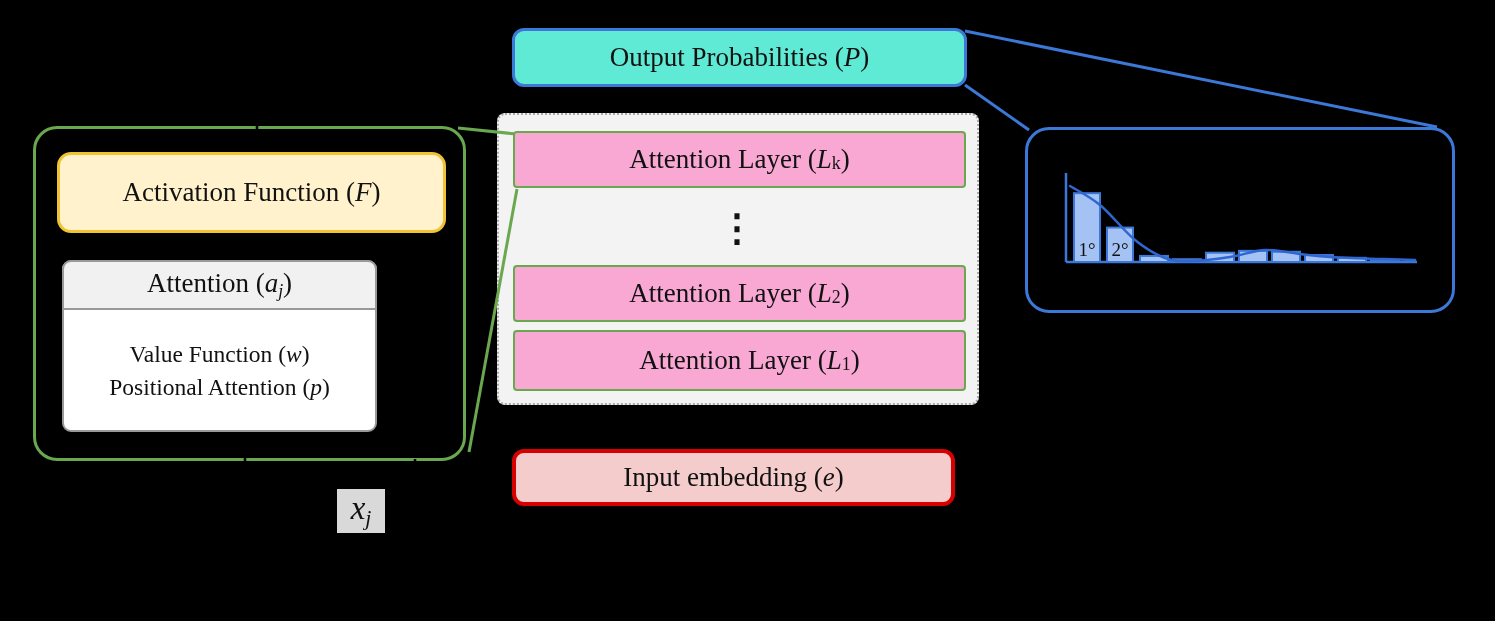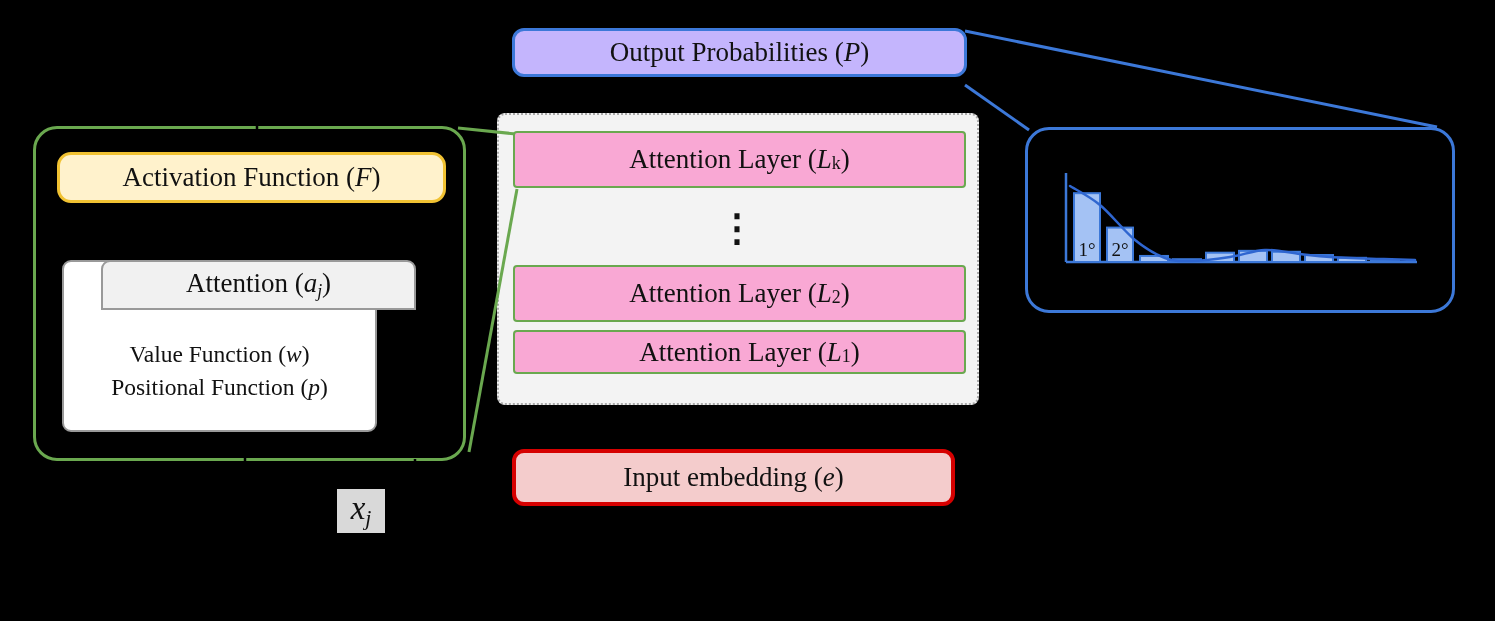--- a/index.html
+++ b/index.html
@@ -9,39 +9,39 @@
   .box{display:flex;align-items:center;justify-content:center;text-align:center;}
   .z1{z-index:1}.z2{z-index:2}.z3{z-index:3}
 
   
   #left-group-outline{left:33px;top:126px;width:433px;height:335px;
     border:3px solid #6aa84f;border-radius:24px;background:transparent;}
   #chart-outline{left:1025px;top:127px;width:430px;height:186px;
     border:3px solid #3c78d8;border-radius:24px;background:transparent;}
 
   
-  #activation-box{left:57px;top:152px;width:389px;height:51px;background:#fff2cc;
+  #activation-box{left:57px;top:152px;width:389px;height:81px;background:#fff2cc;
     border:3px solid #f1c232;border-radius:14px;font-size:27px;}
   #attention-box{left:62px;top:260px;width:315px;height:172px;background:#fff;
     border:2px solid #999;border-radius:9px;overflow:hidden;}
   #attention-header{left:62px;top:260px;width:315px;height:50px;background:#f1f1f1;
-    border:2px solid #999;border-radius:9px 9px 0 0;font-size:27px;margin-left:39px;}
+    border:2px solid #999;border-radius:9px 9px 0 0;font-size:27px;}
   #attention-body{left:64px;top:312px;width:311px;height:118px;flex-direction:column;
     font-size:23.5px;line-height:1.42;}
   #xj-label{left:337px;top:489px;width:48px;height:44px;background:#d9d9d9;
     font-size:33px;font-style:italic;justify-content:center;}
 
   
-  #output-box{left:512px;top:28px;width:455px;height:49px;background:#c4b5fd;
+  #output-box{left:512px;top:28px;width:455px;height:59px;background:#5eead4;
     border:3px solid #3c78d8;border-radius:12px;font-size:27px;}
   #layers-container{left:497px;top:113px;width:482px;height:292px;background:#f3f3f3;
     border:2px dotted #a9a9a9;border-radius:8px;}
   .layer-box{left:513px;width:453px;height:57px;background:#f9a8d4;
     border:2.5px solid #6aa84f;border-radius:4px;font-size:27px;}
-  #layer-k{top:131px;} #layer-2{top:265px;} #layer-1{top:330px;height:44px;padding-left:20px;}
+  #layer-k{top:131px;} #layer-2{top:265px;} #layer-1{top:330px;height:61px;padding-left:20px;}
   #stack-ellipsis{left:712px;top:198px;width:50px;height:60px;font-size:38px;font-weight:bold;}
   #input-box{left:512px;top:449px;width:443px;height:57px;background:#f4cccc;
     border:4px solid #d60000;border-radius:12px;font-size:27px;}
 
   .vr{font-style:italic;}
   .sub{font-size:0.66em;vertical-align:-0.08em;}
   .sub.low{vertical-align:-0.28em;font-style:italic;}
   svg{display:block;}
 </style>
 </head>
@@ -74,21 +74,21 @@
   <div class="abs box z3" id="activation-box">
     <span><span>Activation Function (</span><span class="vr">F</span><span class="sub"></span><span>)</span></span>
   </div>
 
   <div class="abs z3" id="attention-box"></div>
   <div class="abs box z3" id="attention-header">
     <span><span>Attention (</span><span class="vr">a</span><span class="sub low">j</span><span>)</span></span>
   </div>
   <div class="abs box z3" id="attention-body">
     <div><span>Value Function (</span><span class="vr">w</span><span>)</span></div>
-    <div><span>Positional Function (</span><span class="vr">p</span><span>)</span></div>
+    <div><span>Positional Attention (</span><span class="vr">p</span><span>)</span></div>
   </div>
 
   <div class="abs box z3" id="xj-label">
     <span><span class="vr">x</span><span class="sub low">j</span></span>
   </div>
 
   <div class="abs box z3" id="output-box">
     <span><span>Output Probabilities (</span><span class="vr">P</span><span>)</span></span>
   </div>
 

